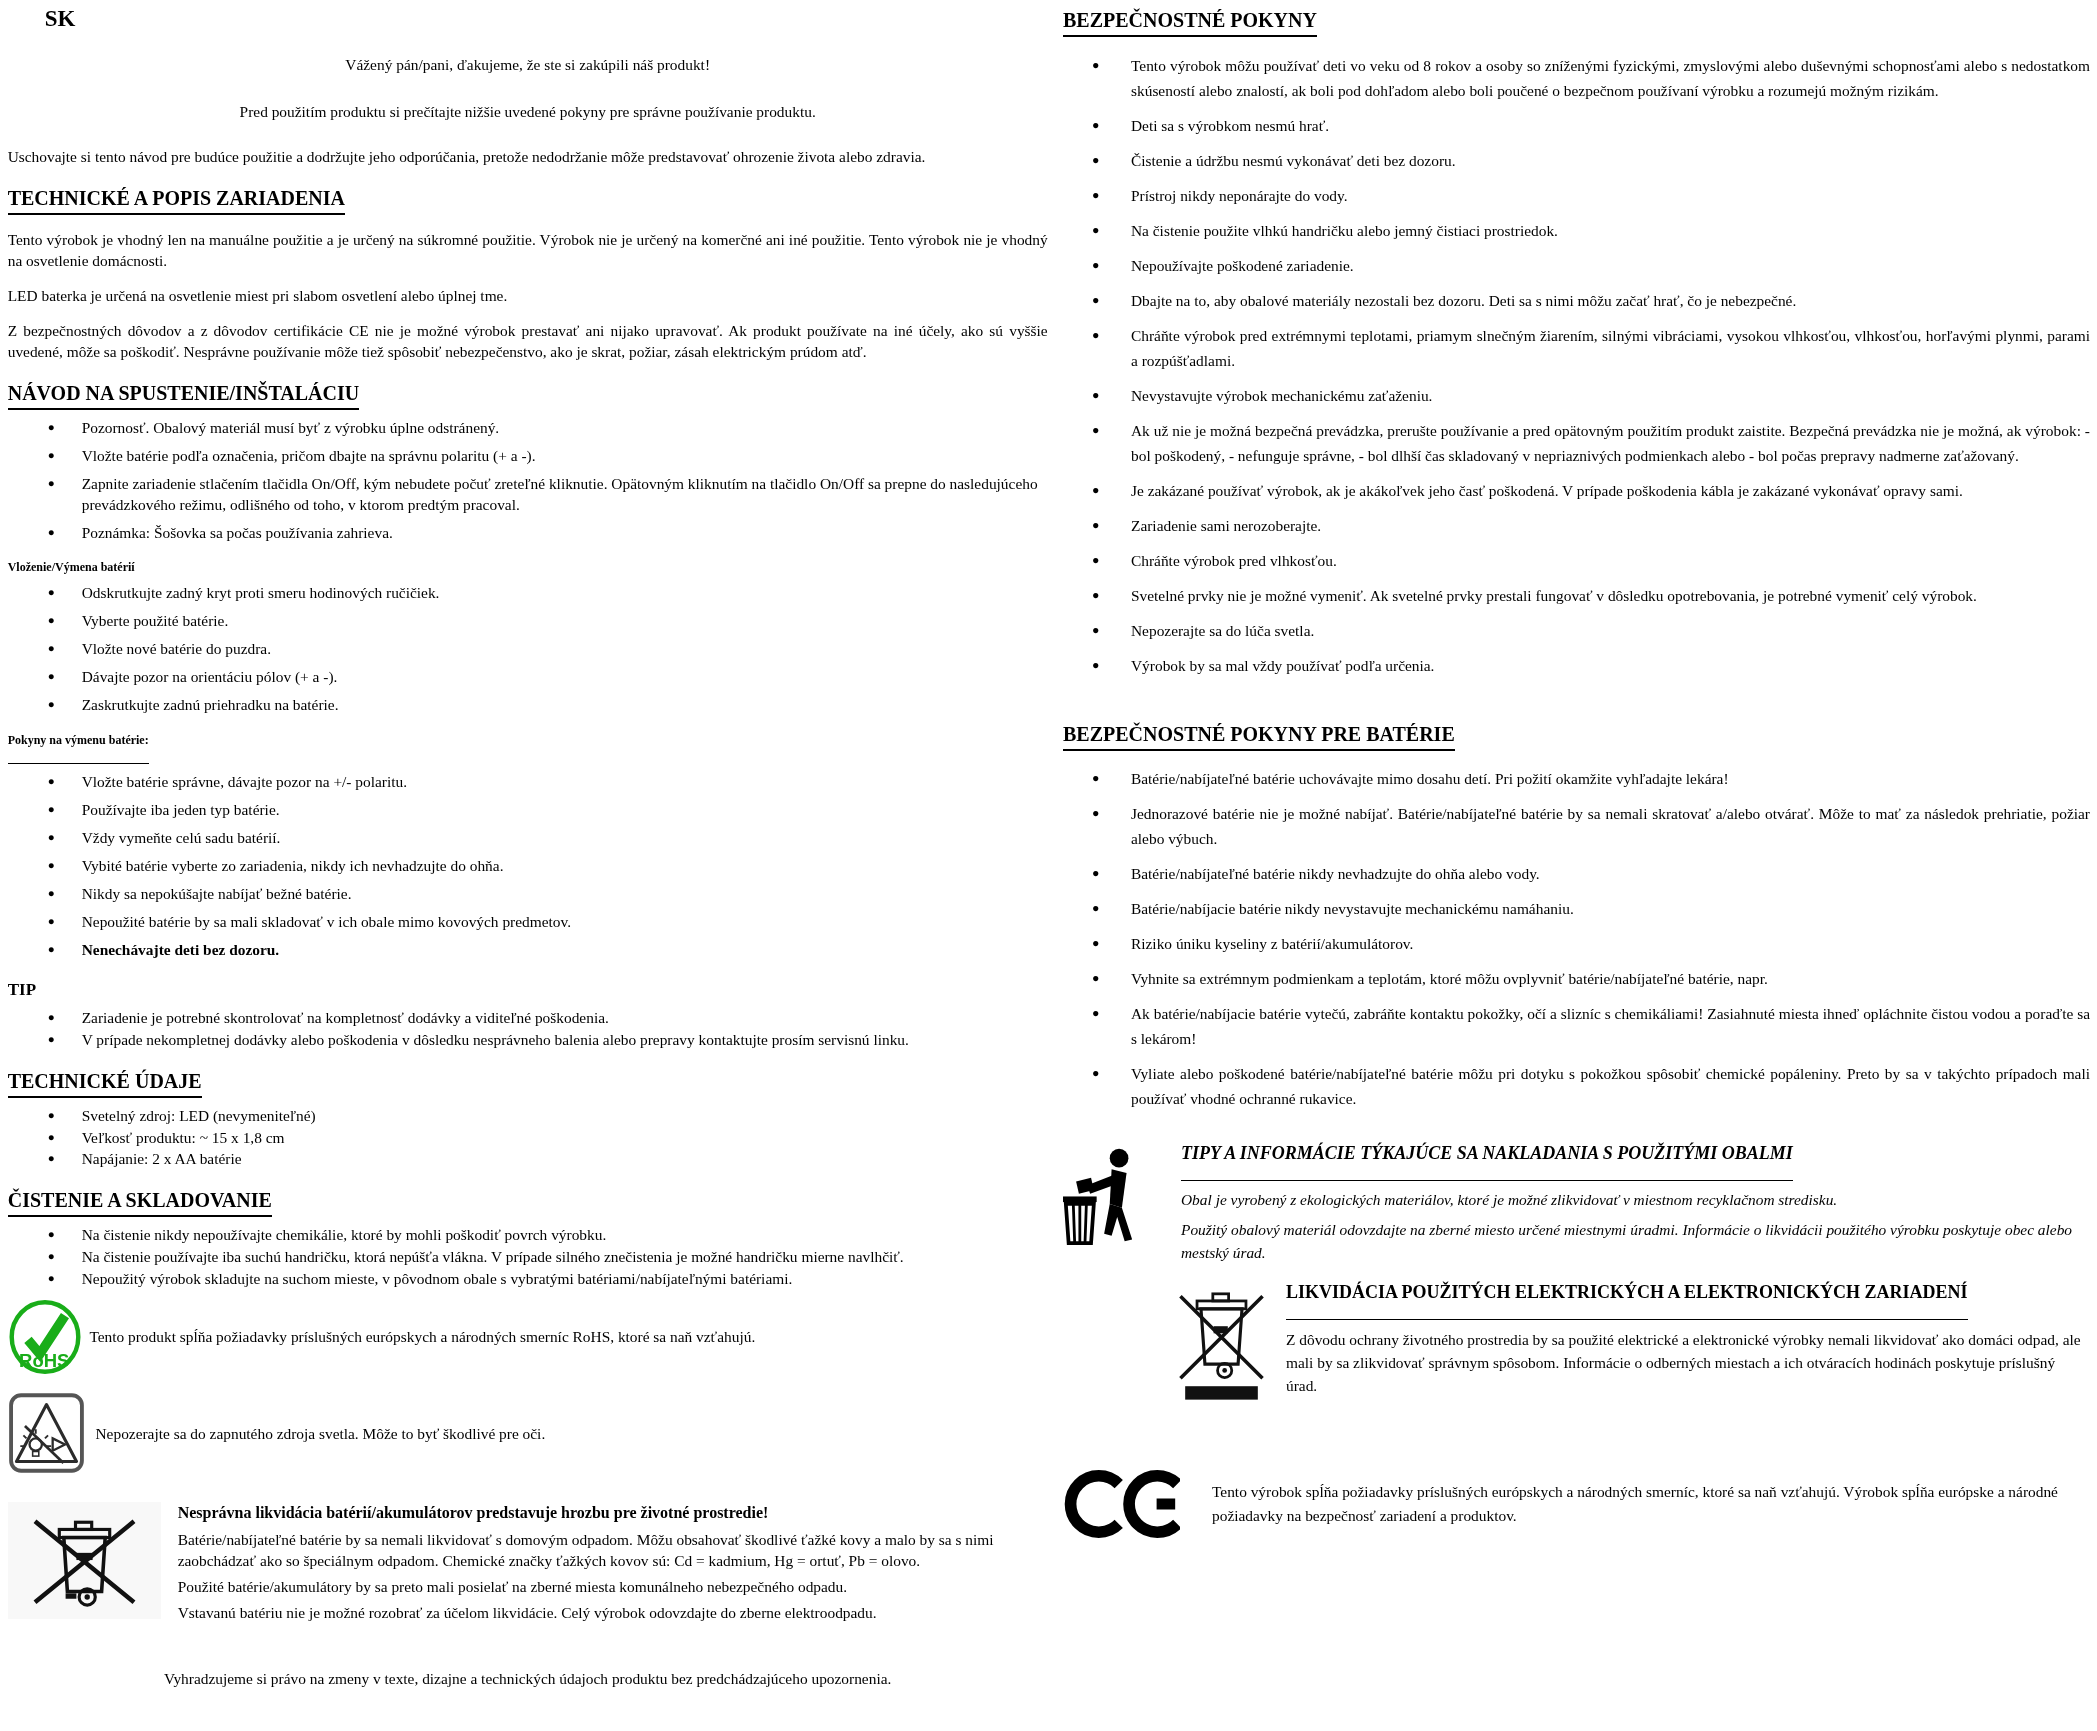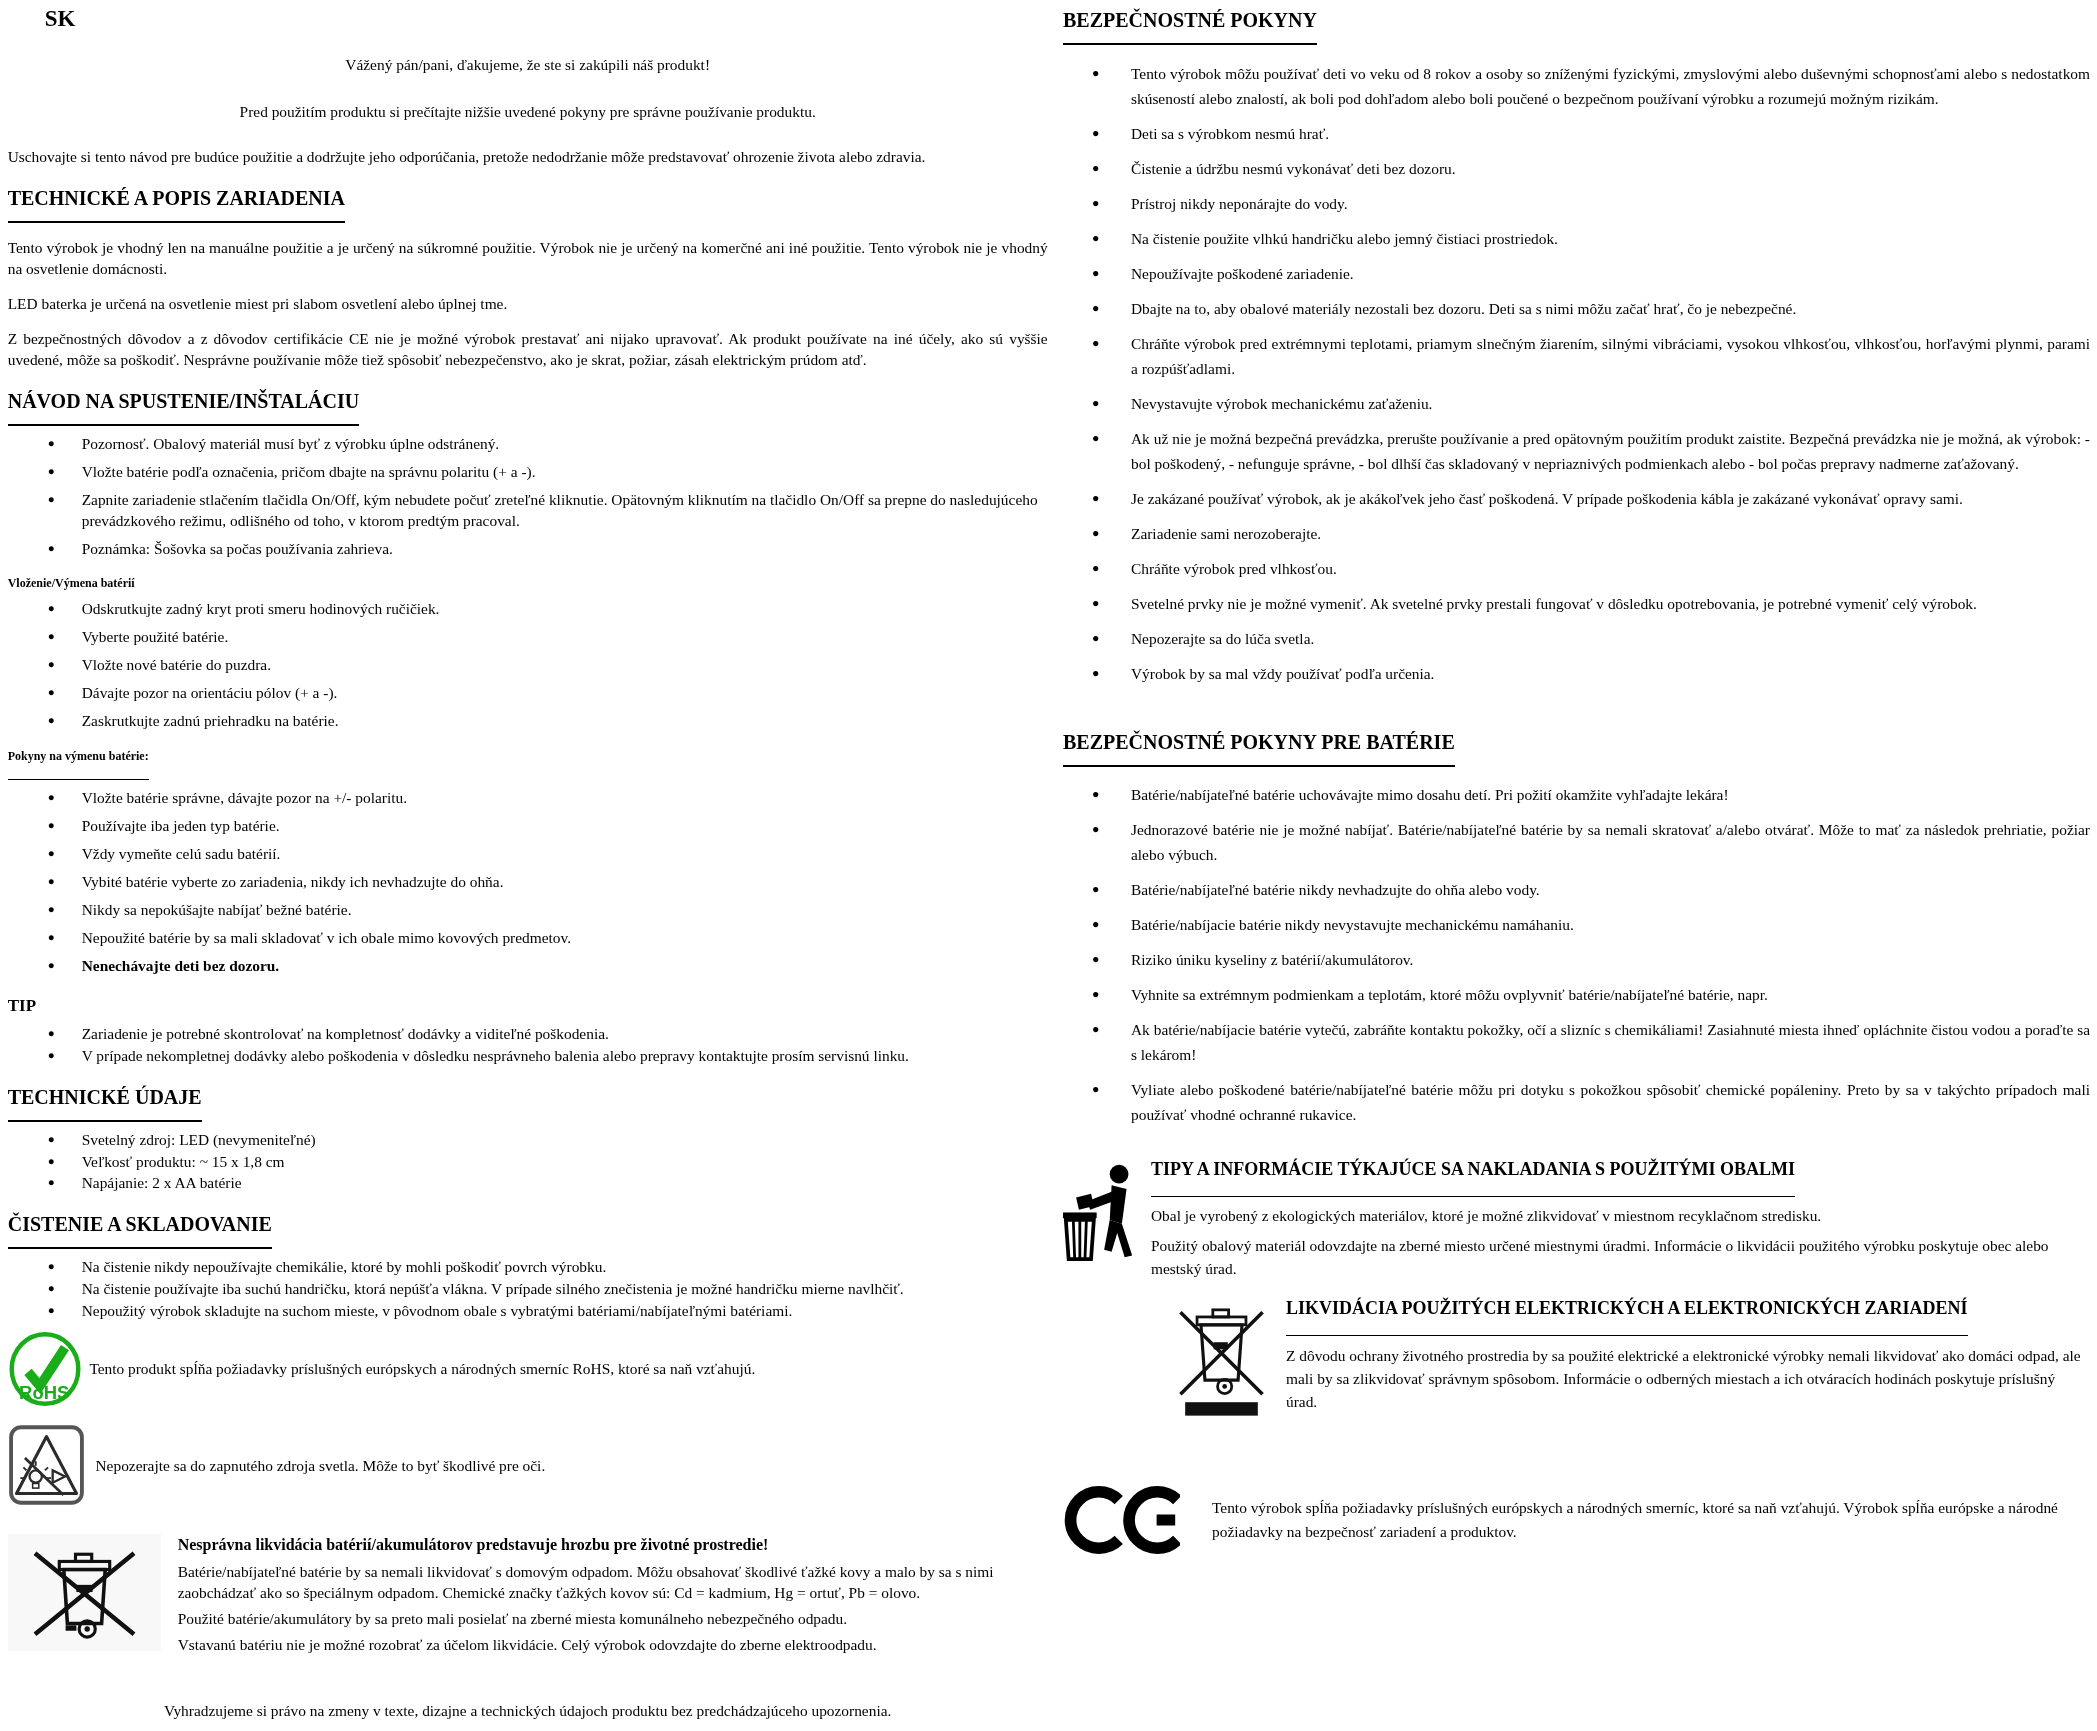--- a/index.html
+++ b/index.html
@@ -16,21 +16,21 @@
 
   .lang { font-size:23px; font-weight:bold; margin-left:37px; line-height:26px; }
   .center { text-align:center; }
   .mt-thanks { margin-top:21.6px; }
   .mt-read   { margin-top:26px; }
   .keep      { margin-top:24px; }
 
   .h-main { font-size:20px; margin-top:20px; }
   .h-sub  { font-size:12px; margin-top:18.5px; }
   .h-tip  { font-size:17px; margin-top:20px; }
-  .u  { border-bottom:2.3px solid #000; padding-bottom:11px; display:inline-block; }
+  .u  { border-bottom:2.3px solid #000; padding-bottom:3px; display:inline-block; }
   .u2 { border-bottom:1.9px solid #000; padding-bottom:16px; display:inline-block; }
 
   .para { margin-top:14px; text-align:justify; }
 
   ul.blt { list-style:none; margin:7px 0 0 0; padding:0 0 0 74px; }
   ul.blt li { position:relative; margin-bottom:7px; }
   ul.blt li::before { content:"●"; position:absolute; left:-34px; top:0; font-size:11.6px; }
   ul.tight li { margin-bottom:0.8px; }
   .bold { font-weight:bold; }
 
@@ -47,21 +47,21 @@
   .disposal-title { font-size:16px; }
   .disp-p { margin-top:5.4px; }
 
   .footer { margin-top:45px; text-align:center; }
 
   ul.right-list { list-style:none; margin:15.4px 0 0 0; padding:0 0 0 68px; }
   ul.right-list li { position:relative; margin-bottom:10px; text-align:justify; }
   ul.right-list li::before { content:"●"; position:absolute; left:-39px; top:0; font-size:12.3px; }
   .h-batt { margin-top:45px; }
 
-  .pack-row { margin-top:32px; align-items:flex-start; gap:2px; }
+  .pack-row { margin-top:32px; align-items:flex-start; gap:32px;font-style:italic; }
   .tidyman-svg { width:86px; height:114px; flex:0 0 auto; margin-top:3.1px; }
   .pack-text { line-height:23px; }
   .h-pack { font-size:18px; }
   .pack-p { margin-top:7px; }
 
   .weee-row { margin-top:18.5px; margin-left:114px; align-items:flex-start; gap:20px; }
   .weee-svg { width:89px; height:120px; flex:0 0 auto; }
   .weee-text { line-height:23px; }
   .weee-p { margin-top:7.7px; }
 

